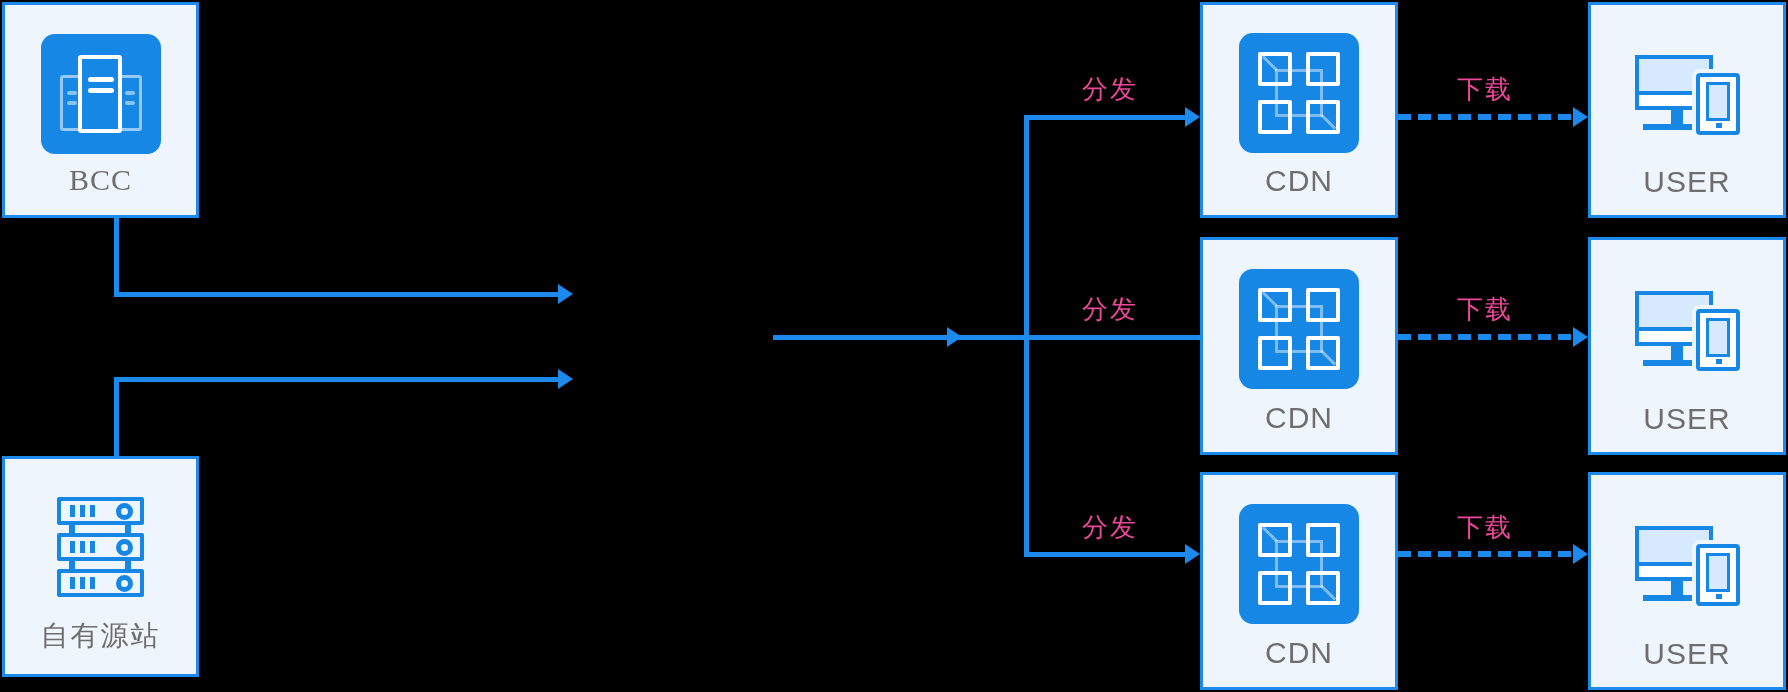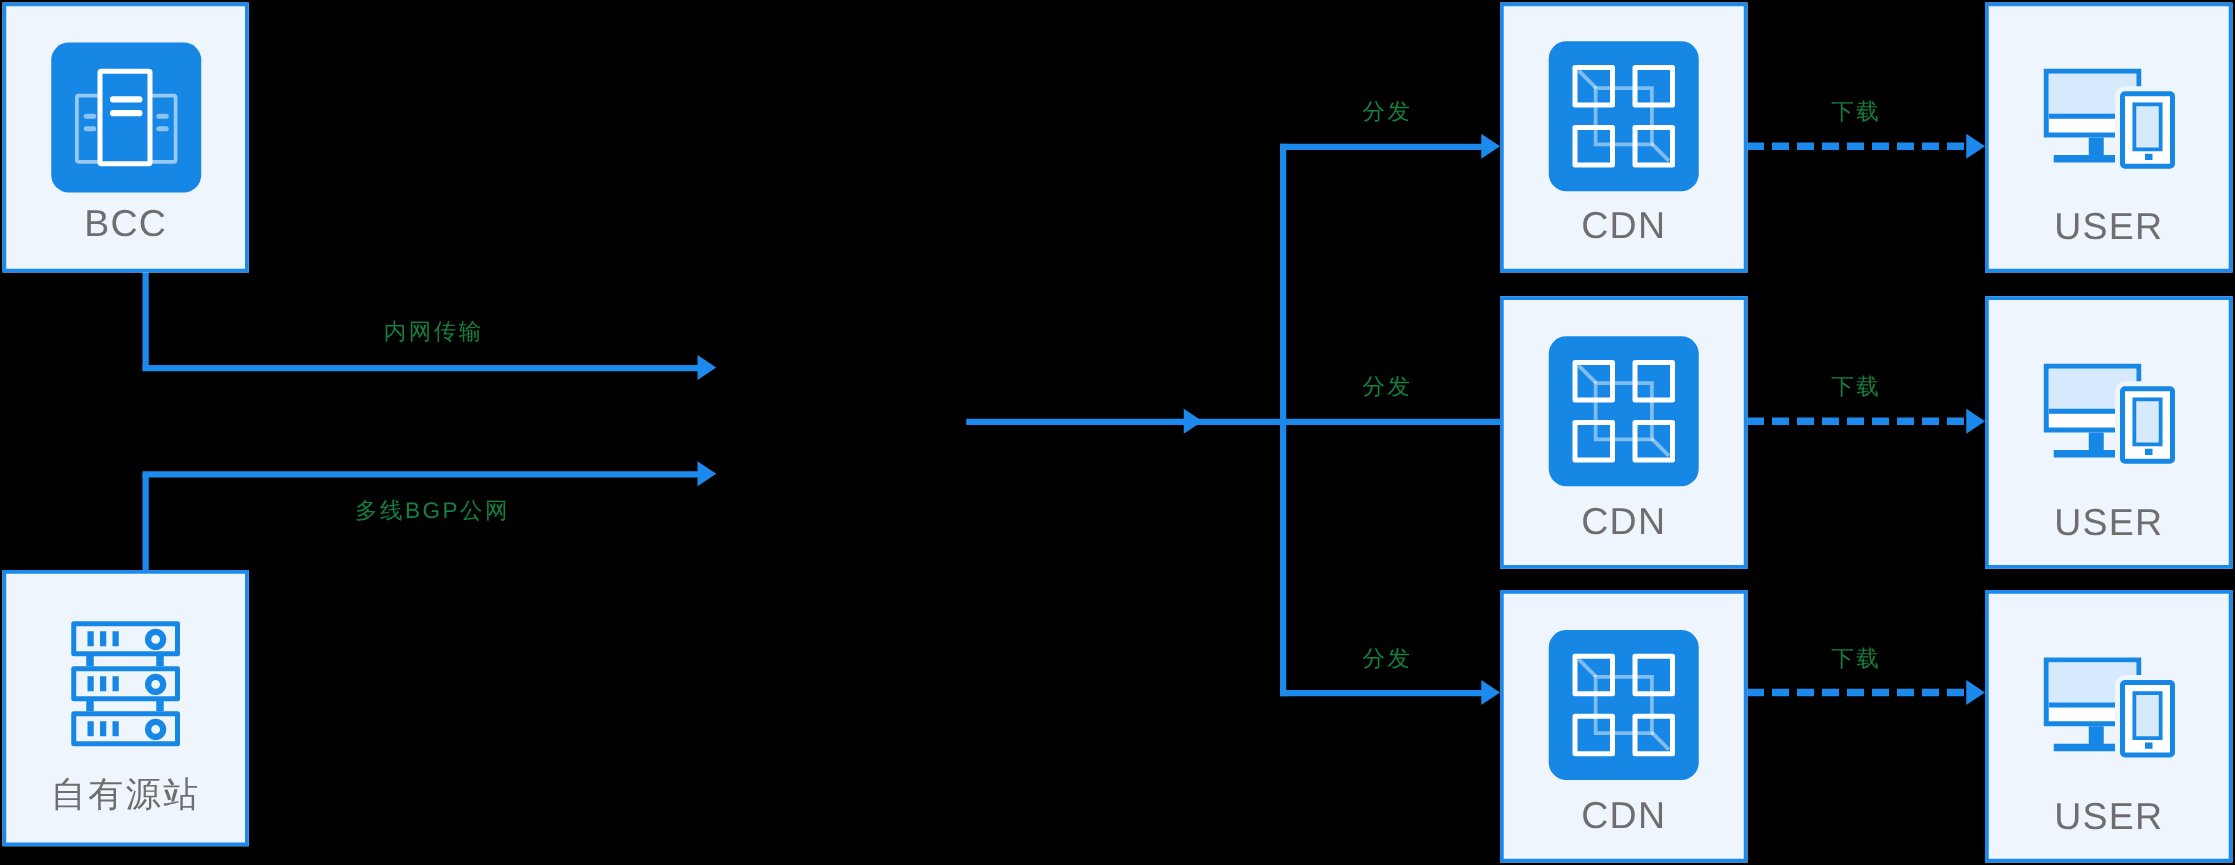--- a/index.html
+++ b/index.html
@@ -53,38 +53,36 @@
   
   .h-line,.v-line{position:absolute;background:#1C89EC;}
   .h-line{height:5px;}
   .v-line{width:5px;}
   .dash-line{position:absolute;height:6px;
     background:repeating-linear-gradient(90deg,#1C89EC 0 13px,transparent 13px 20px);}
   .arrow-right{position:absolute;width:0;height:0;
     border-top:10px solid transparent;border-bottom:10px solid transparent;
     border-left:15px solid #1C89EC;}
   .edge-label{
-    position:absolute;width:240px;text-align:center;font-size:18px;line-height:36px;
-    color:#15803d;letter-spacing:2px;white-space:nowrap;
+    position:absolute;width:240px;text-align:center;font-size:26px;line-height:36px;
+    color:#ec4899;letter-spacing:2px;white-space:nowrap;
   }
 </style>
 </head>
 <body>
 
 <div id="stage">
 
   <div class="v-line" style="left:114px;top:216px;height:80px;"></div>
   <div class="h-line" style="left:114px;top:292px;width:445px;"></div>
   <div class="arrow-right" style="left:558px;top:284px;"></div>
-  <div class="edge-label" style="left:227px;top:247px;">内网传输</div>
 
   <div class="v-line" style="left:114px;top:379px;height:78px;"></div>
   <div class="h-line" style="left:114px;top:377px;width:445px;"></div>
   <div class="arrow-right" style="left:558px;top:369px;"></div>
-  <div class="edge-label" style="left:226px;top:390px;">多线BGP公网</div>
 
   <div class="h-line" style="left:773px;top:335px;width:256px;"></div>
   <div class="arrow-right" style="left:947px;top:327px;"></div>
   <div class="v-line" style="left:1024px;top:115px;height:442px;"></div>
 
   <div class="h-line" style="left:1024px;top:115px;width:162px;"></div>
   <div class="arrow-right" style="left:1185px;top:107px;"></div>
   <div class="edge-label" style="left:990px;top:71px;">分发</div>
 
   <div class="h-line" style="left:1024px;top:335px;width:176px;"></div>
@@ -110,21 +108,21 @@
     <div class="tile" style="margin-top:29px;">
       <div class="bcc-back"></div>
       <div class="bcc-dash" style="left:26px;top:57px;"></div>
       <div class="bcc-dash" style="left:26px;top:67px;"></div>
       <div class="bcc-dash" style="left:84px;top:57px;"></div>
       <div class="bcc-dash" style="left:84px;top:67px;"></div>
       <div class="bcc-front"></div>
       <div class="bcc-line" style="top:43px;"></div>
       <div class="bcc-line" style="top:54px;"></div>
     </div>
-    <div class="node-label" style="margin-top:8px;">BCC</div>
+    <div class="node-label" style="margin-top:8px;font-family:Liberation Serif, serif;">BCC</div>
   </div>
 
   <div class="node" style="left:2px;top:456px;width:197px;height:221px;">
     <div class="rack" style="margin-top:38px;">
       <div class="slab" style="top:0;">
         <div class="slab-bar" style="left:9px;"></div>
         <div class="slab-bar" style="left:19px;"></div>
         <div class="slab-bar" style="left:29px;"></div>
         <div class="slab-circle"></div>
       </div>

